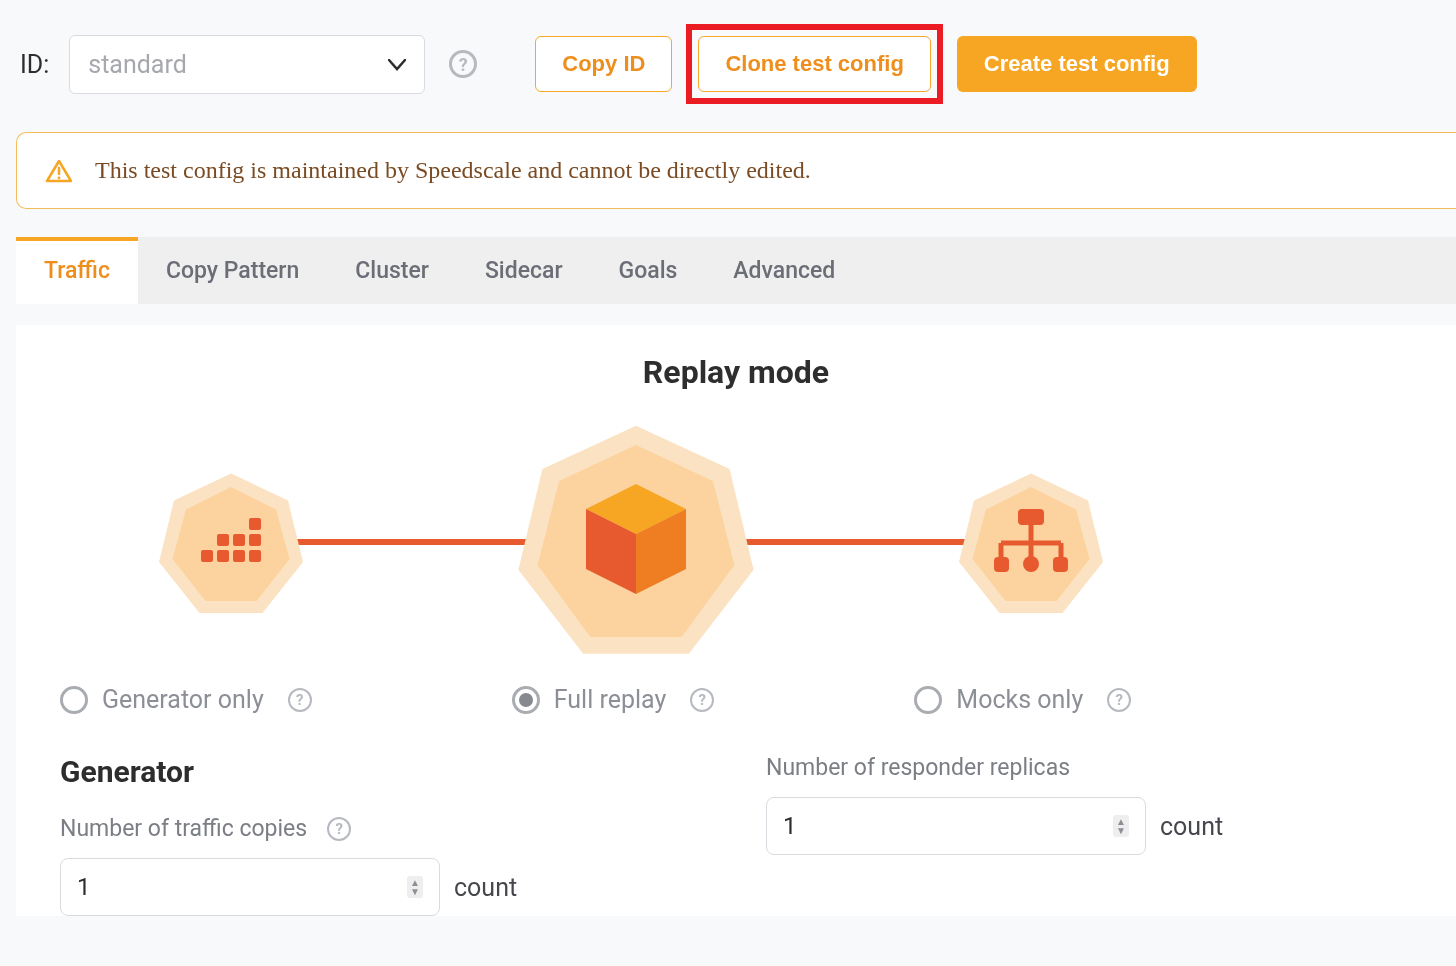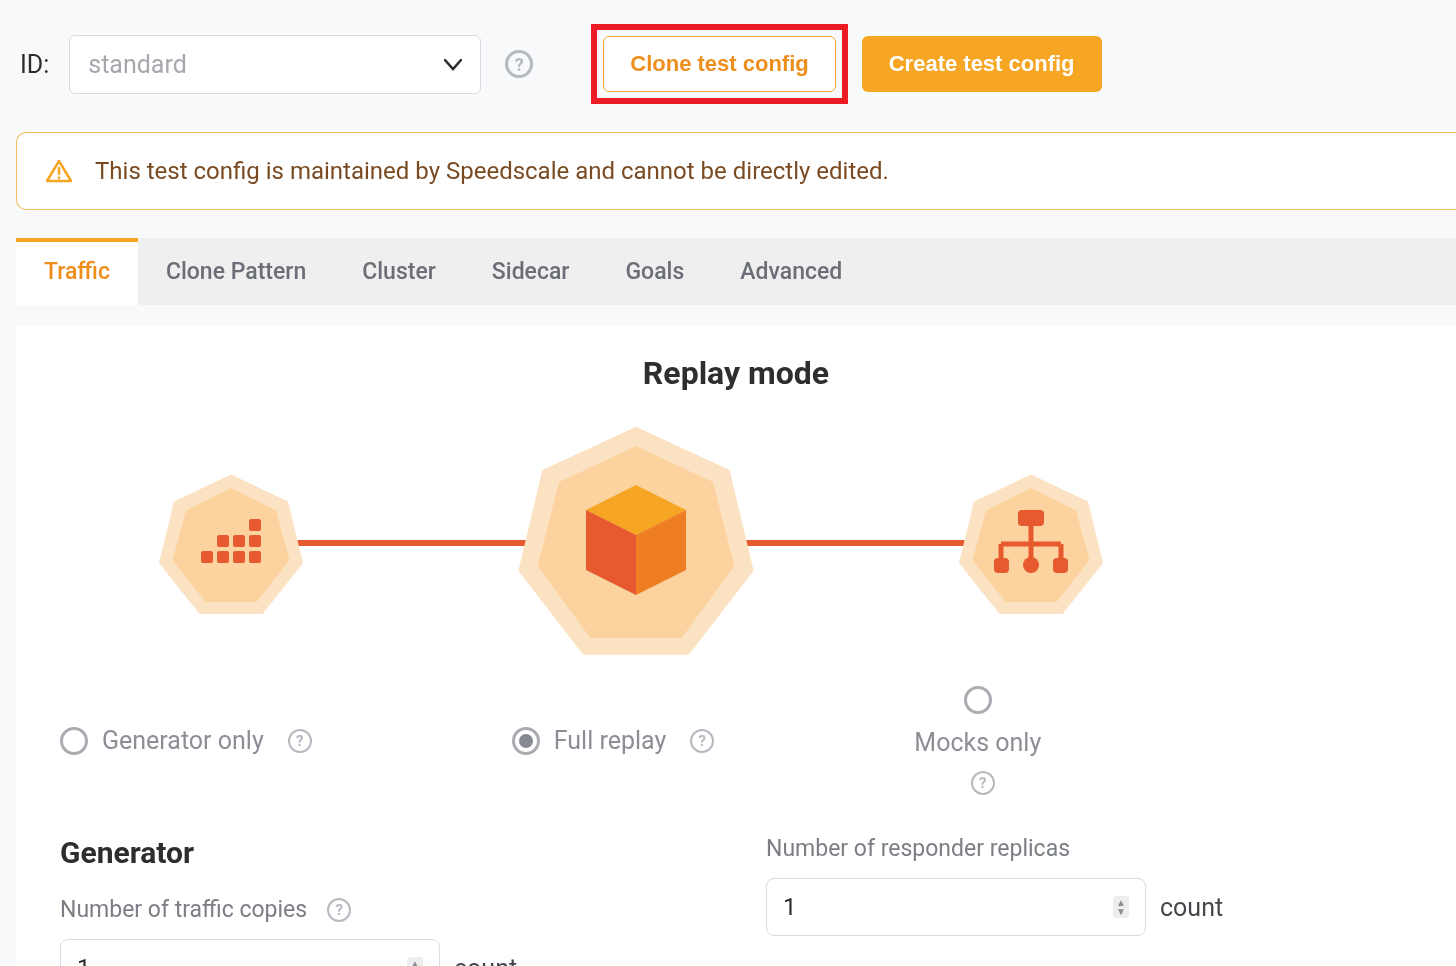--- a/index.html
+++ b/index.html
@@ -19,21 +19,21 @@
   .id-label {
     font-size: 25px;
     color: #2d2d2d;
     margin-right: 6px;
   }
   .id-select {
     border: 1px solid #d9dbe0;
     border-radius: 6px;
     background: #fff;
     padding: 14px 18px;
-    width: 412px;
+    width: 356px;
     display: flex;
     align-items: center;
     justify-content: space-between;
     color: #a6a8ae;
     font-size: 25px;
   }
   .help-circle {
     width: 28px; height: 28px;
     border: 3px solid #b6b9bf;
     border-radius: 50%;
@@ -76,20 +76,21 @@
     margin: 0 0 0 16px;
     border: 1px solid #f3bb5a;
     border-right: none;
     border-top-left-radius: 10px;
     border-bottom-left-radius: 10px;
     background: #fff;
     padding: 24px 28px;
     display: flex;
     align-items: center;
     gap: 22px;
+    font-family: Liberation Serif, serif;
   }
   .alert-text {
     font-size: 24px;
     color: #7a4b22;
   }
   .tabs {
     margin: 28px 0 0 16px;
     display: flex;
     border-top-left-radius: 4px;
     background: #efefef;
@@ -236,40 +237,41 @@
   <div class="id-select">
     <span>standard</span>
     <span style="color:#2d2d2d;font-size:18px;">
       <svg width="18" height="12" viewBox="0 0 18 12">
           <path d="M1 1 L9 10 L17 1" stroke="#2d2d2d" stroke-width="2.5" fill="none" stroke-linecap="round"></path>
         </svg>
     </span>
   </div>
   <span class="help-circle">?</span>
   <div style="flex:0 0 30px"></div>
+  <button class="btn btn-outline">Copy ID</button>
   <span class="highlight-box">
     <button class="btn btn-outline">Clone test config</button>
   </span>
   <button class="btn btn-solid">Create test config</button>
 </div>
 
 <div class="alert">
   <span class="warn-tri-outline">
     <svg viewBox="0 0 28 24">
         <path d="M14 2 L26 22 L2 22 Z" fill="none" stroke="#f6a623" stroke-width="2.5" stroke-linejoin="round"></path>
         <line x1="14" y1="9" x2="14" y2="15" stroke="#f6a623" stroke-width="2.5" stroke-linecap="round"></line>
         <circle cx="14" cy="19" r="1.4" fill="#f6a623"></circle>
       </svg>
   </span>
   <span class="alert-text">This test config is maintained by Speedscale and cannot be directly edited.</span>
 </div>
 
 <div class="tabs">
   <div class="tab active">Traffic</div>
-  <div class="tab">Clone Pattern</div>
+  <div class="tab">Copy Pattern</div>
   <div class="tab">Cluster</div>
   <div class="tab">Sidecar</div>
   <div class="tab">Goals</div>
   <div class="tab">Advanced</div>
 </div>
 
 <div class="panel">
   <div class="replay-title">Replay mode</div>
 
   <div class="diagram">
@@ -333,21 +335,21 @@
     <div class="radio-opt" style="margin-left:44px;">
       <span class="circle"></span>
       <span>Generator only</span>
       <span class="help-circle sm">?</span>
     </div>
     <div class="radio-opt selected" style="margin-left:200px;">
       <span class="circle"></span>
       <span>Full replay</span>
       <span class="help-circle sm">?</span>
     </div>
-    <div class="radio-opt" style="margin-left:200px;flex-direction:column;">
+    <div class="radio-opt" style="margin-left:200px;">
       <span class="circle"></span>
       <span>Mocks only</span>
       <span class="help-circle sm">?</span>
     </div>
   </div>
 
   <div class="sections">
     <div class="section">
       <h2>Generator</h2>
       <div class="field-label">

